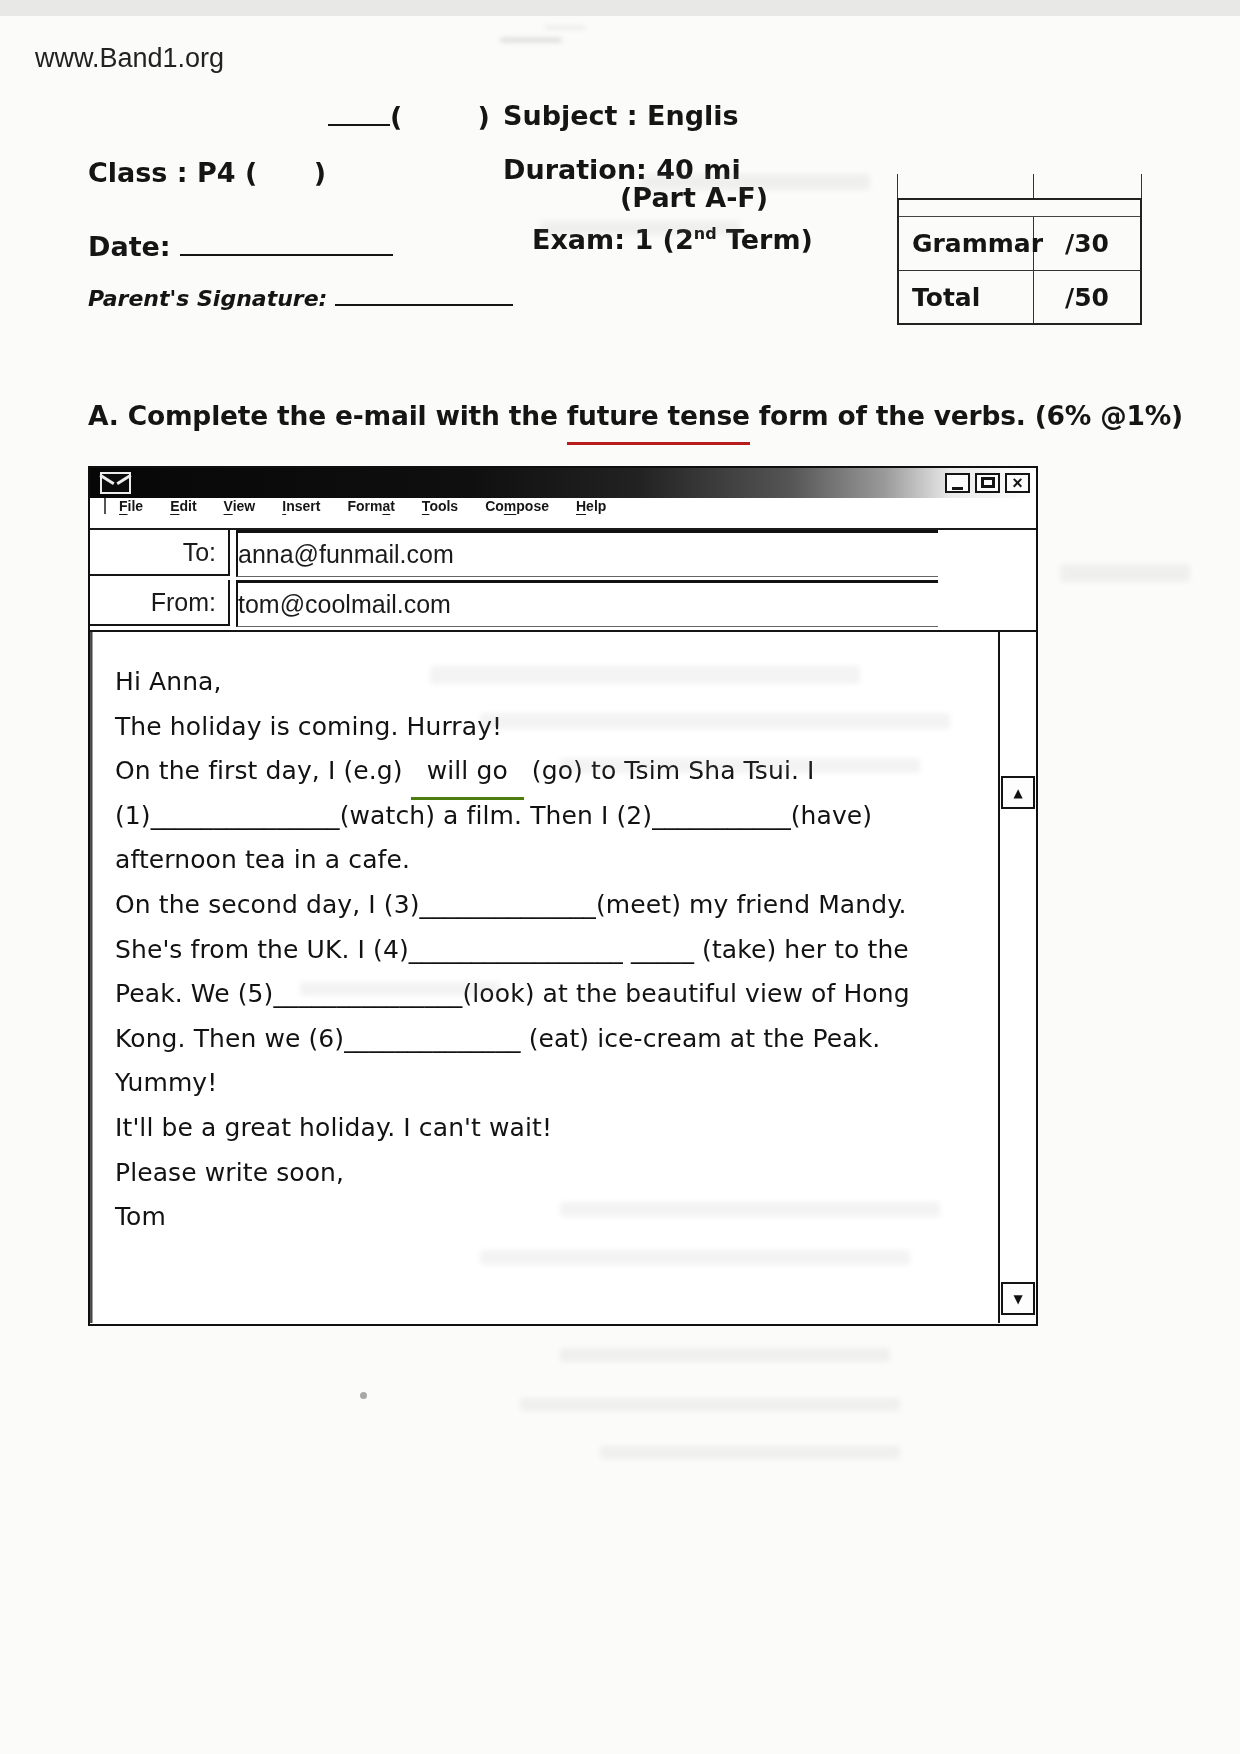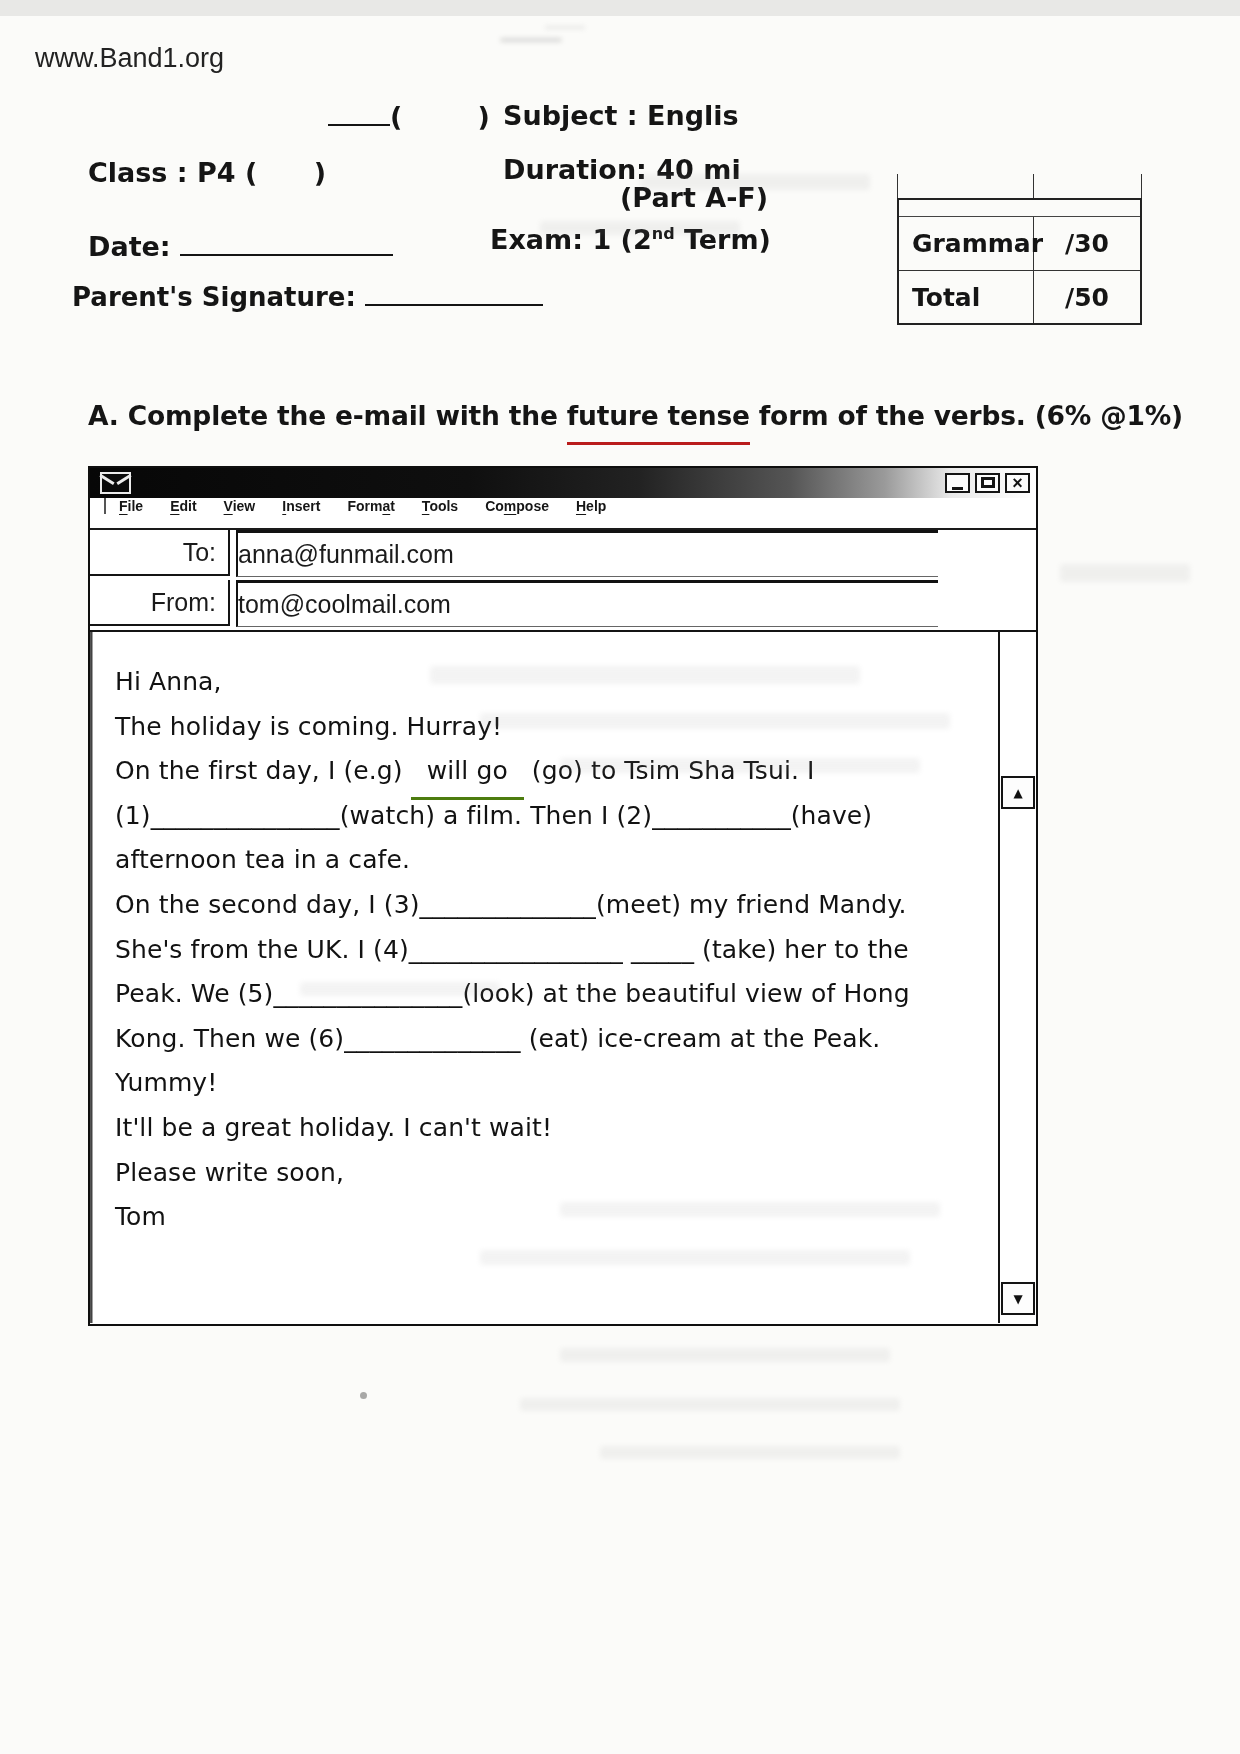--- a/index.html
+++ b/index.html
@@ -17,23 +17,23 @@
 
   
   .watermark { left:35px; top:27px; font-size:27px; }
   .name-line { left:328px; top:84px; font-size:27px; }
   .blank { display:inline-block; border-bottom:2.5px solid #141414; height:26px; vertical-align:baseline; }
   .subject { left:503px; top:84px; font-size:27px; }
   .class-line { left:88px; top:141px; font-size:27px; }
   .duration { left:503px; top:138px; font-size:27px; }
   .duration-part { left:620px; top:166px; font-size:27px; }
   .date-line { left:88px; top:214px; font-size:27px; }
-  .exam-line { left:490px; top:208px; font-size:27px; }
+  .exam-line { left:532px; top:208px; font-size:27px; }
   .exam-line sup { font-size:16px; vertical-align:super; }
-  .psig-line { left:72px; top:264px; font-size:26px; }
+  .psig-line { left:88px; top:264px; font-size:22px;font-style:italic; }
 
   
   .marks-table { left:897px; top:158px; width:245px; }
   .mt-stub-row { display:flex; height:24px; width:245px; }
   .mt-stub-a { width:137px; border-left:1.5px solid #333; border-right:1.5px solid #333; }
   .mt-stub-b { flex:1; border-right:1.5px solid #333; }
   .mt-grid { border:2px solid #222; width:245px; }
   .mt-row { display:flex; }
   .mt-row-spacer { height:17px; border-bottom:1.5px solid #444; }
   .mt-row-data { height:53px; align-items:center; }

